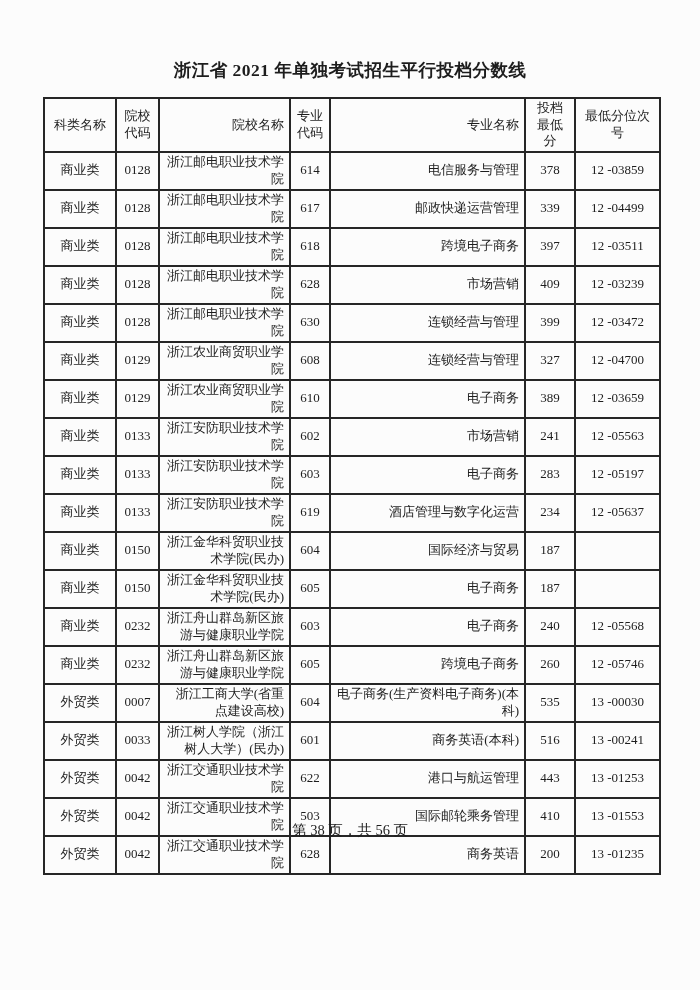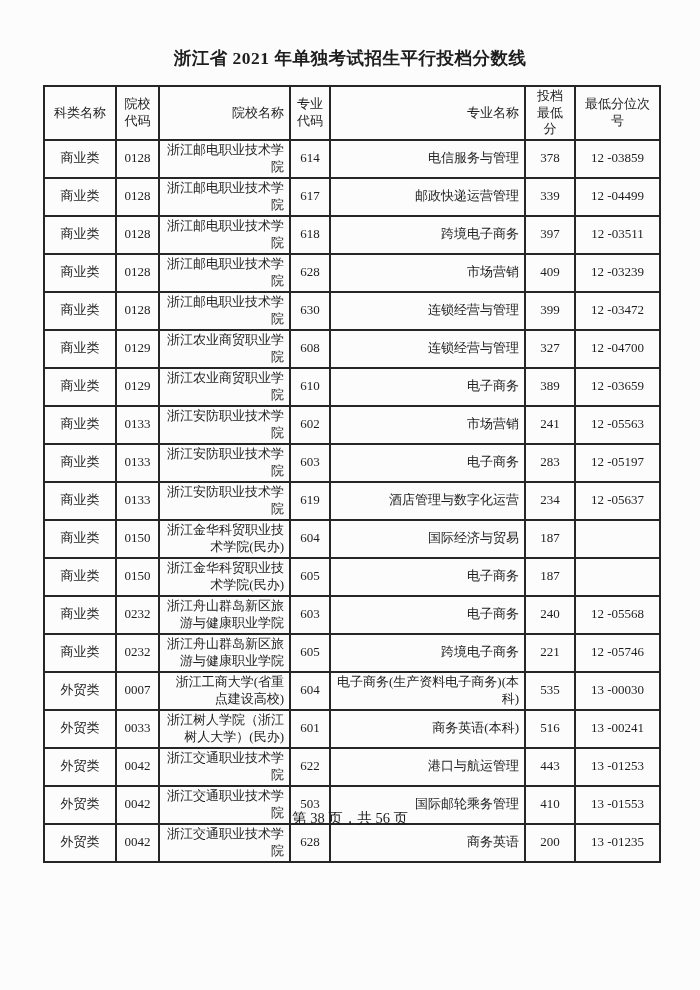--- a/index.html
+++ b/index.html
@@ -4,21 +4,21 @@
 <style>
   * { margin:0; padding:0; box-sizing:border-box; }
   html,body { width:700px; height:990px; }
   body {
     background:#fcfcfc;
     font-family:"Liberation Serif","DejaVu Serif",serif;
     color:#1d1d1d;
     overflow:hidden;
     position:relative;
   }
-  .page { width:700px; height:884px; position:relative; }
+  .page { width:700px; height:884px; position:relative;margin-top:12px; }
   .doc-title {
     text-align:center;
     font-size:17.5px;
     font-weight:bold;
     letter-spacing:0.5px;
     padding-top:46px;
   }
   table.score-table {
     border-collapse:collapse;
     table-layout:fixed;
@@ -198,21 +198,21 @@
           <td class="al">电子商务</td>
           <td>240</td>
           <td>12 -05568</td>
         </tr>
         <tr>
           <td>商业类</td>
           <td>0232</td>
           <td class="al">浙江舟山群岛新区旅游与健康职业学院</td>
           <td>605</td>
           <td class="al">跨境电子商务</td>
-          <td>221</td>
+          <td>260</td>
           <td>12 -05746</td>
         </tr>
         <tr>
           <td>外贸类</td>
           <td>0007</td>
           <td class="al">浙江工商大学(省重点建设高校)</td>
           <td>604</td>
           <td class="al">电子商务(生产资料电子商务)(本科)</td>
           <td>535</td>
           <td>13 -00030</td>

